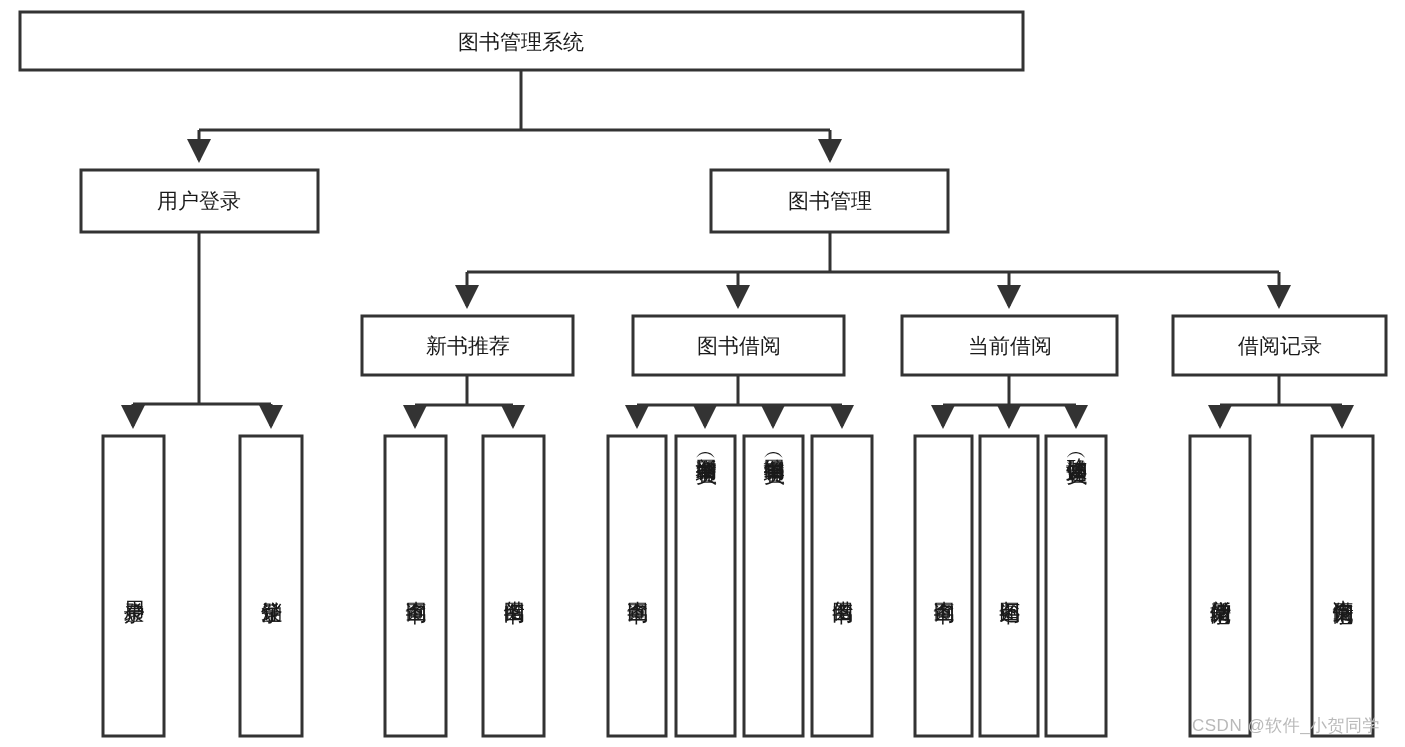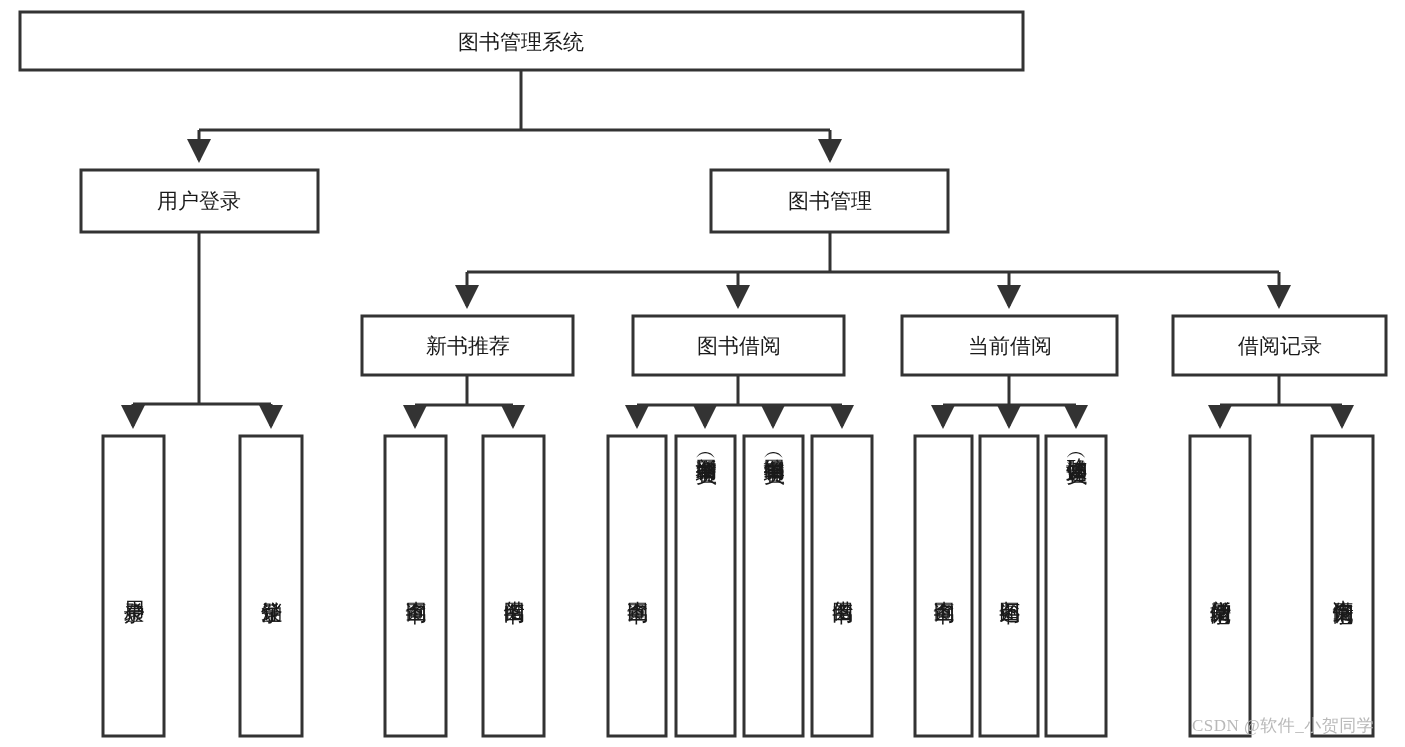--- a/index.html
+++ b/index.html
@@ -57,21 +57,21 @@
     text-orientation: upright;
     font-family: "DejaVu Sans", "Liberation Sans", sans-serif;
     font-size: 21px;
     line-height: 1.12;
     color: #1a1a1a;
     letter-spacing: 1px;
     white-space: nowrap;
   }
   .watermark {
     position: absolute;
-    font-family: Liberation Serif, serif;
+    font-family: Liberation Sans, sans-serif;
     font-size: 17px;
     color: #b9b9b9;
     white-space: nowrap;
     letter-spacing: 0.5px;
   }
 </style>
 </head>
 <body>
 
 <div id="diagram-root">

